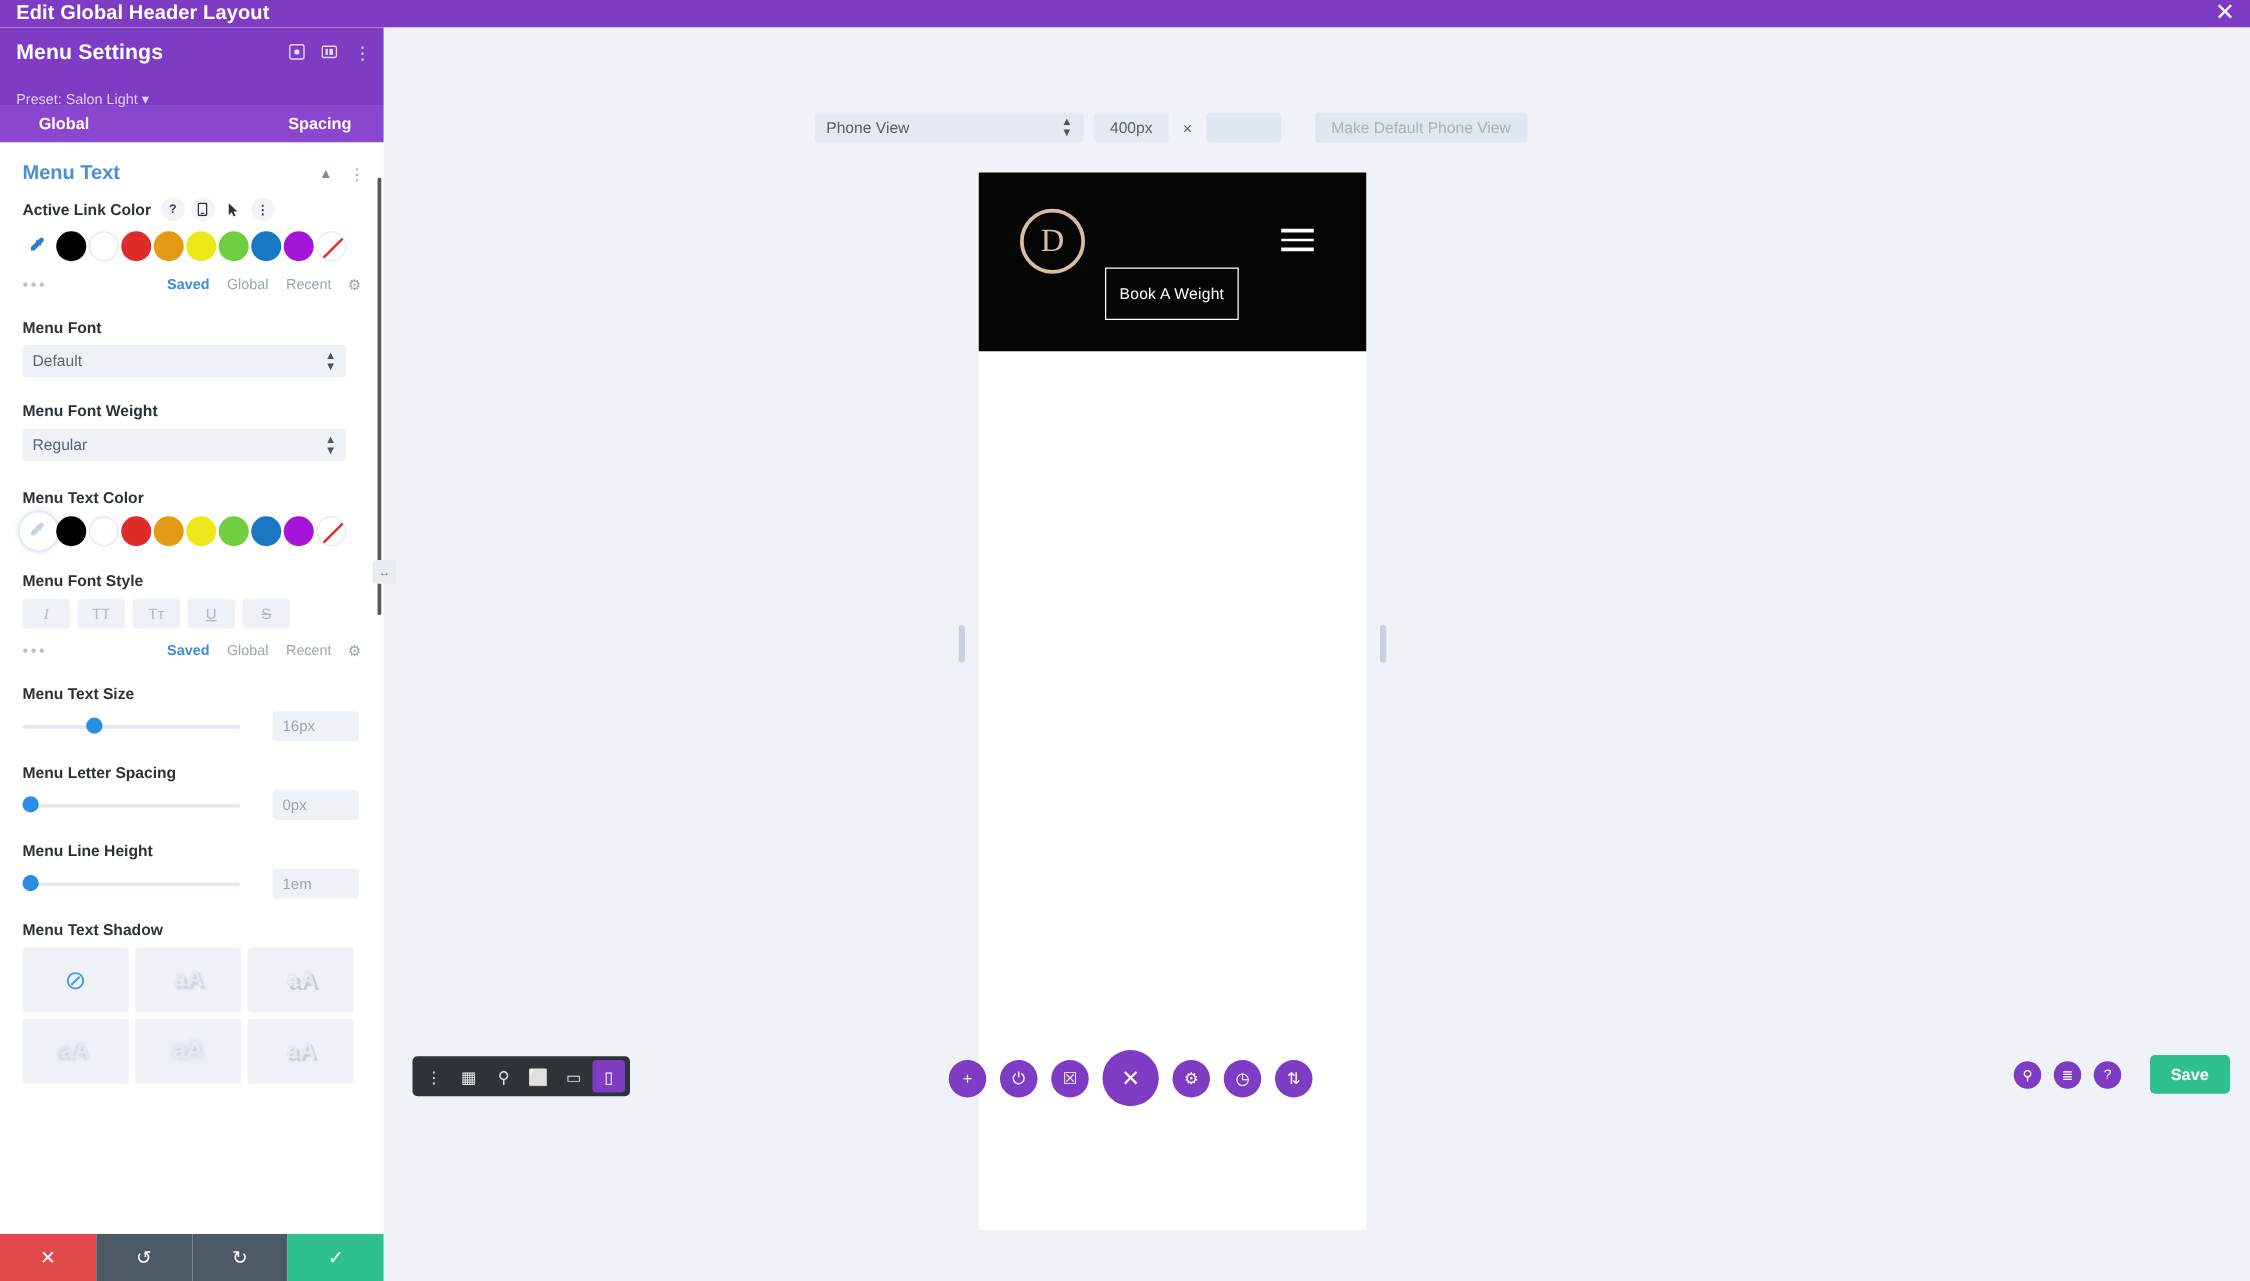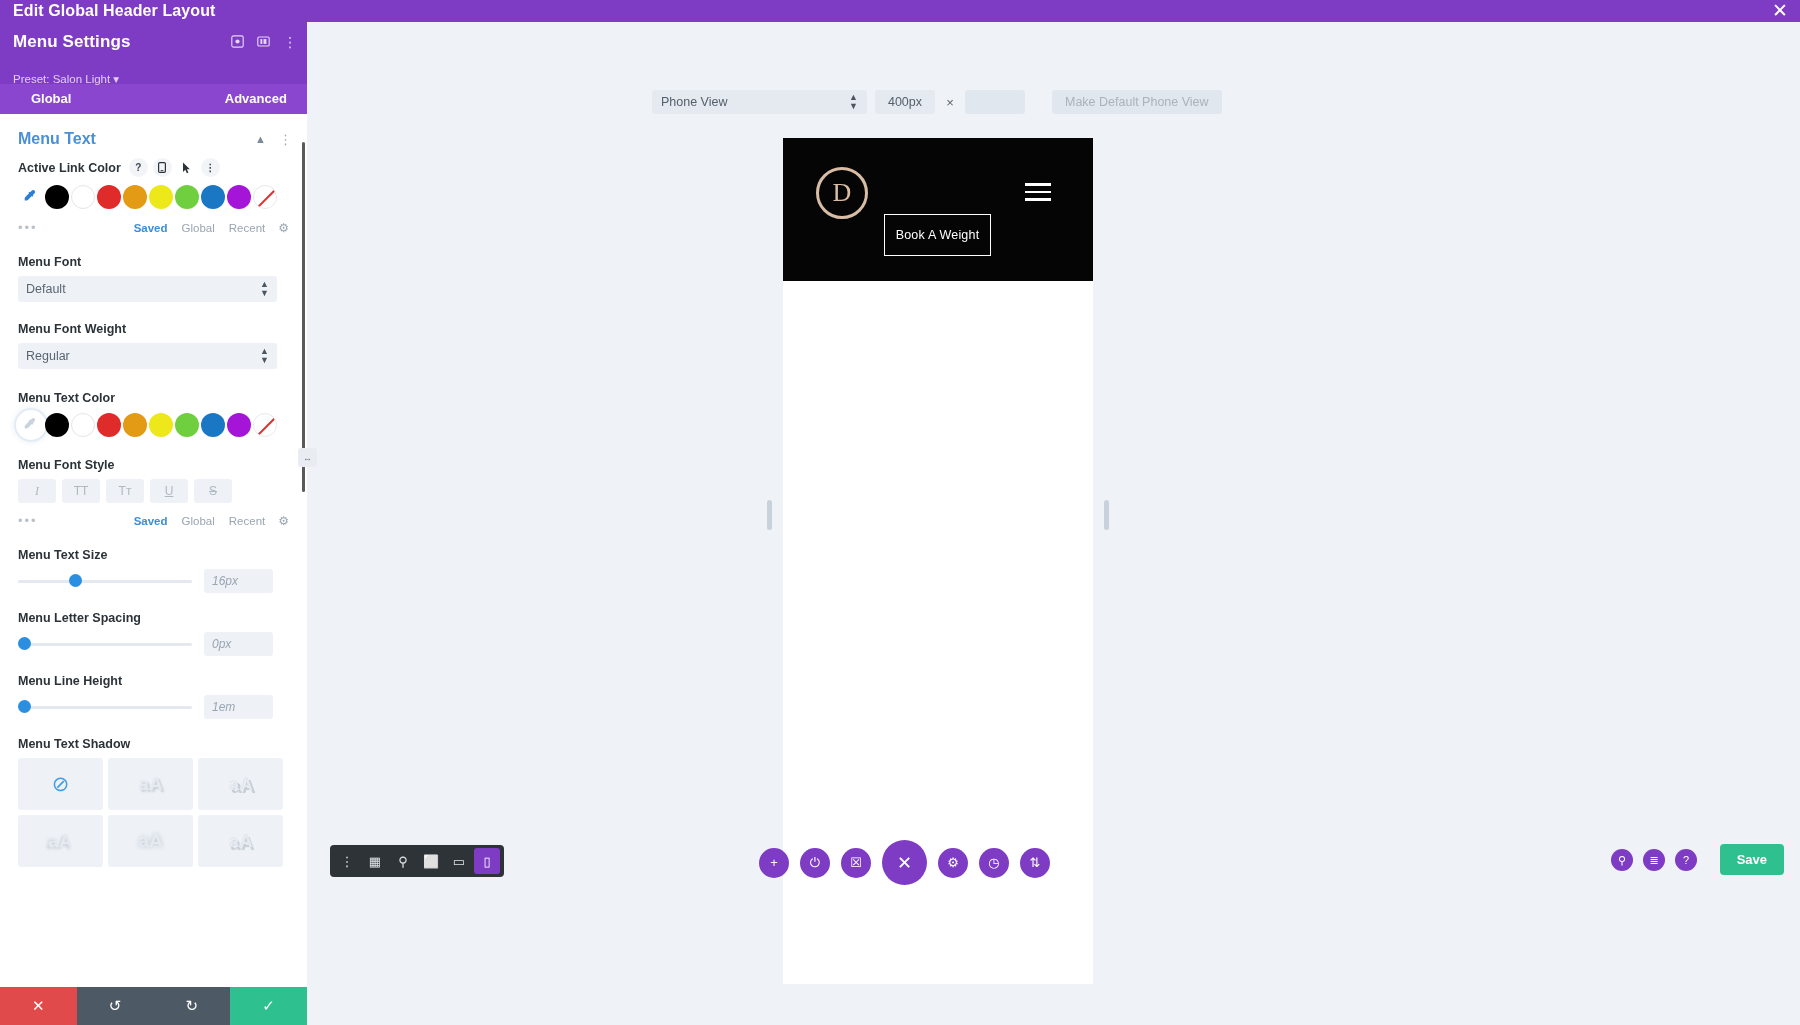--- a/index.html
+++ b/index.html
@@ -112,21 +112,21 @@
     display: flex; flex-direction: column;
   }
 
   .style-btns { display: flex; gap: 6px; }
   .style-btn {
     width: 38px; height: 24px; background: #eef2f7; border-radius: 3px;
     display: flex; align-items: center; justify-content: center;
     font-size: 12px; color: #aeb8c2; cursor: pointer;
   }
 
-  .slider-row { display: flex; align-items: flex-end; gap: 2px; font-style: italic; }
+  .slider-row { display: flex; align-items: flex-end; gap: 16px; }
   .slider {
     position: relative; width: 174px; height: 24px; display: flex; align-items: center;
     cursor: pointer;
   }
   .slider-track { width: 100%; height: 3px; background: #e4e9ef; border-radius: 2px;}
   .slider-knob {
     position: absolute; width: 13px; height: 13px; border-radius: 50%;
     background: #2a8fe0; top: 5px;
   }
   .num-input {
@@ -280,21 +280,21 @@
               <rect x="8" y="5" width="3.6" height="6" fill="#e7d7f8"></rect>
             </svg>
         </span>
         <span class="hi" style="font-size:14px;line-height:10px;">⋮</span>
       </div>
     </div>
 
     <div class="tabs">
       <div class="tab">Global</div>
       <div class="tab active">Design</div>
-      <div class="tab">Advanced</div>
+      <div class="tab">Spacing</div>
     </div>
 
     <div class="panel-body">
       <div class="scrollbar"></div>
 
       <div class="section-head">
         <h3>Menu Text</h3>
         <span class="chev">▲</span>
         <span class="dots-v">⋮</span>
       </div>

